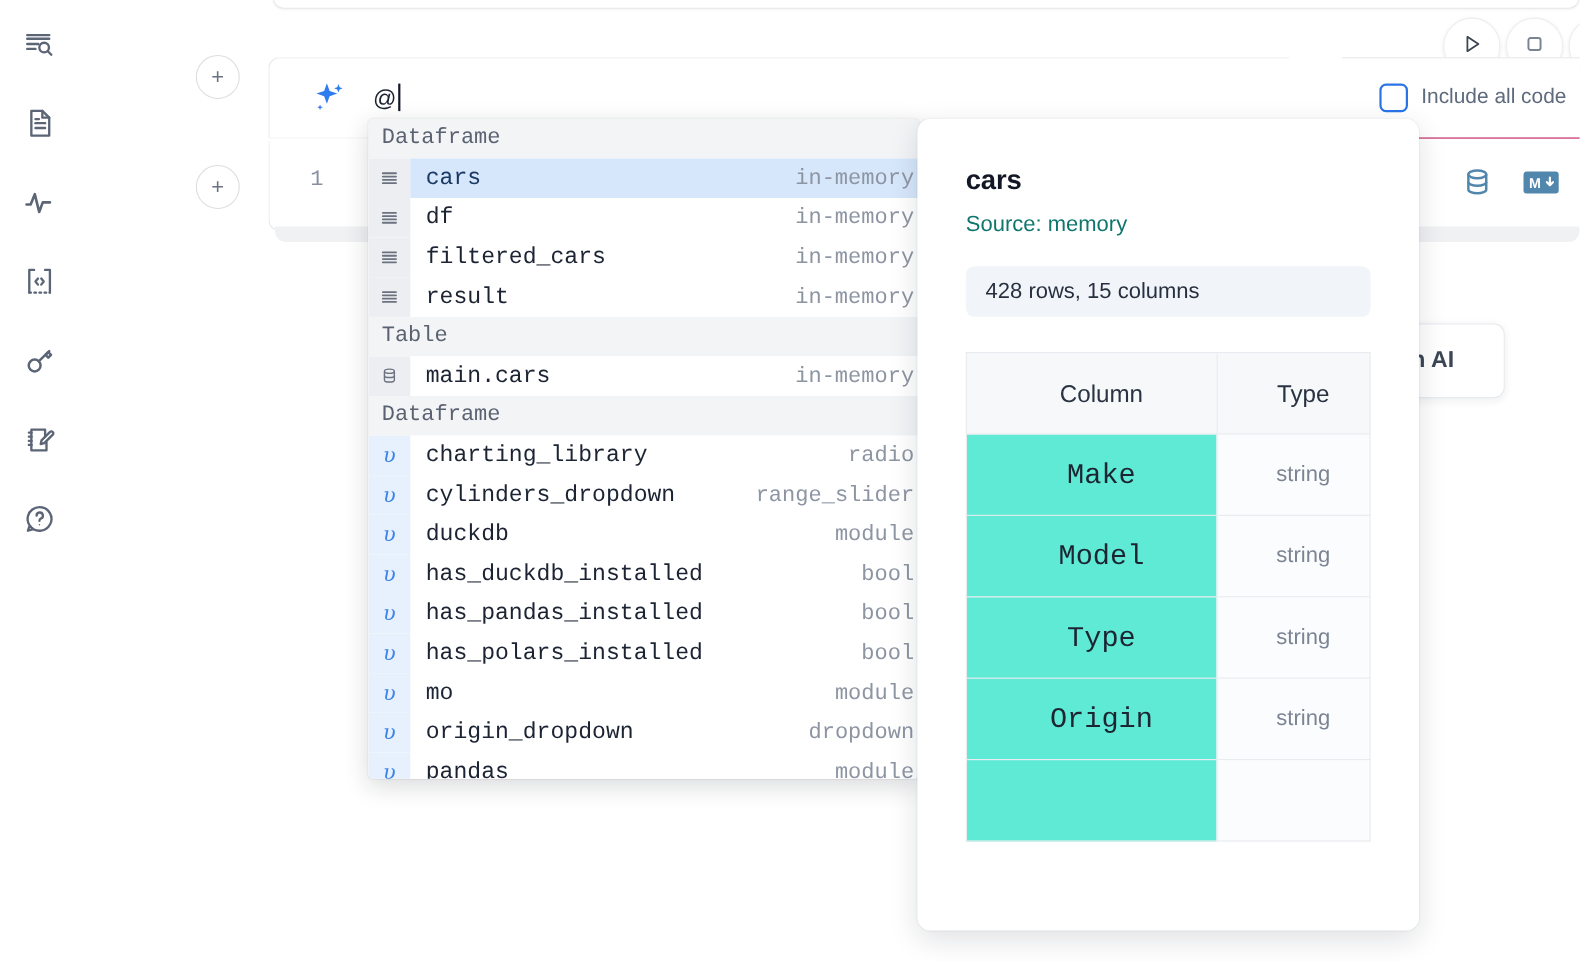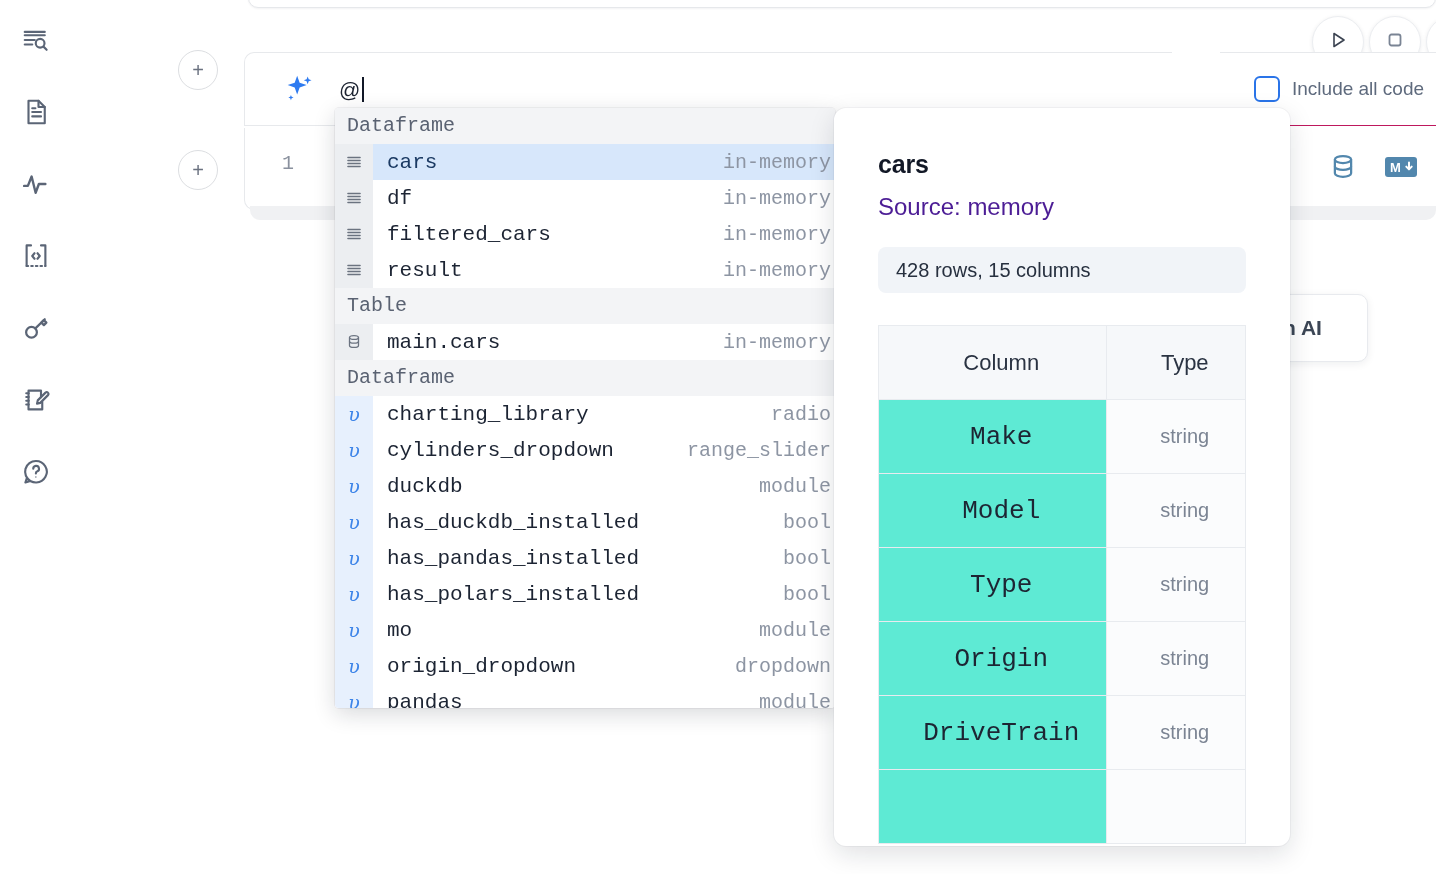--- a/index.html
+++ b/index.html
@@ -143,21 +143,21 @@
   .ac-type { font-size: 20px; color:#8d95a3; white-space:nowrap; padding-left:16px; }
 
   
   .doc {
     position:absolute; left:834px; top:108px; width:456px; height:738px;
     background:#fff; border-radius:12px;
     box-shadow: 0 8px 26px rgba(16,24,40,.13), 0 0 0 1px rgba(16,24,40,.04);
     padding: 42px 44px 0 44px; overflow:hidden;
   }
   .doc-title { font-size:25px; font-weight:700; color:#121826; margin:0 0 14px 0; letter-spacing:-.2px; }
-  .doc-src { font-size:24px; color:#4c1d95; margin:0 0 26px 0; }
+  .doc-src { font-size:20px; color:#0f766e; margin:0 0 26px 0; }
   .doc-pill {
     background:#f1f4f8; border-radius:8px; height:46px;
     display:flex; align-items:center; padding-left:18px;
     font-size:20px; color:#27303f; margin-bottom: 32px;
   }
   .doc-table { width:100%; border-collapse:collapse; table-layout:fixed; }
   .doc-table th, .doc-table td {
     border:1px solid #e8ebef; padding: 0 0 0 18px; height:74px; text-align:center;
   }
   .doc-table th { background:#f6f8fa; font-weight:400; font-size:22px; color:#2a3342; }
@@ -482,24 +482,20 @@
           </tr>
           <tr>
             <td class="col">Type</td>
             <td class="typ">string</td>
           </tr>
           <tr>
             <td class="col">Origin</td>
             <td class="typ">string</td>
           </tr>
           <tr>
-            <td class="col">DriveTrain</td>
-            <td class="typ">string</td>
-          </tr>
-          <tr>
             <td class="col"></td>
             <td class="typ"></td>
           </tr>
         </tbody>
     </table>
   </div>
 
 </div>
 
 </body></html>

